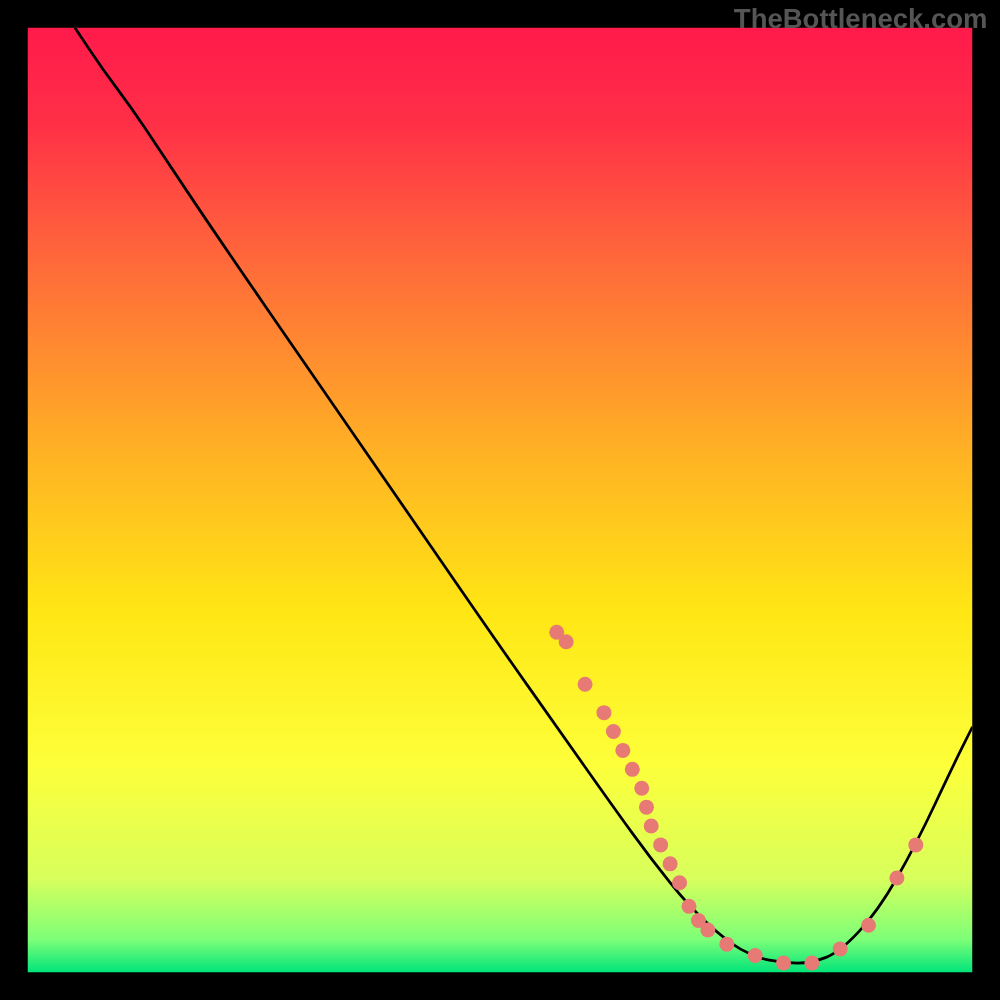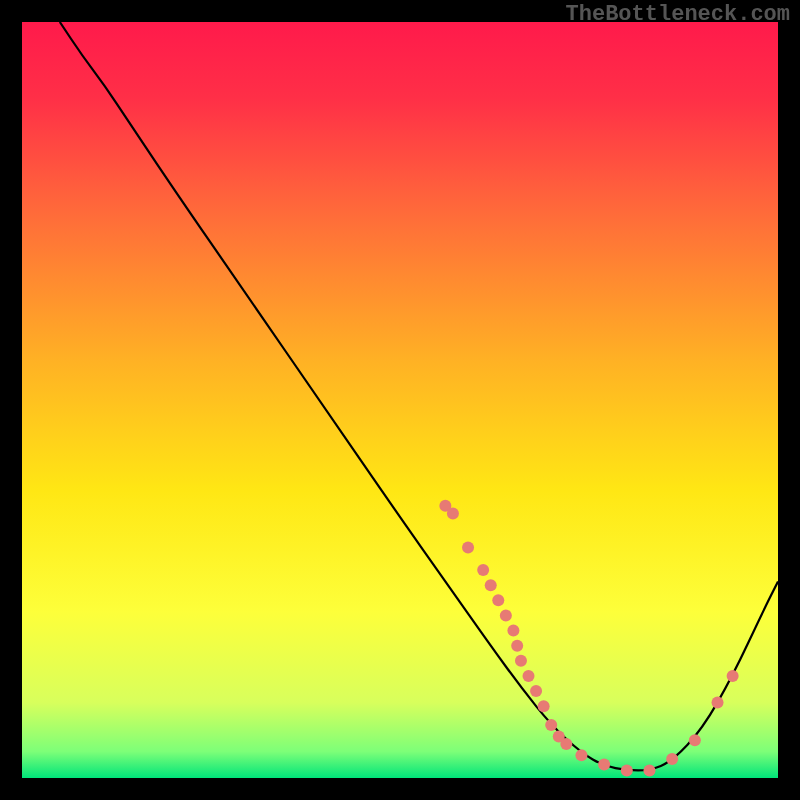--- a/index.html
+++ b/index.html
@@ -13,21 +13,21 @@
   .container {
     position: relative;
     width: 800px;
     height: 800px;
   }
   .watermark {
     position: absolute;
     top: 2px;
     right: 10px;
     color: #555555;
-    font-family: Liberation Mono, monospace;
+    font-family: Liberation Sans, sans-serif;
     font-size: 22px;
     font-weight: bold;
     z-index: 10;
   }
   svg.plot {
     position: absolute;
     left: 22px;
     top: 22px;
     width: 756px;
     height: 756px;

